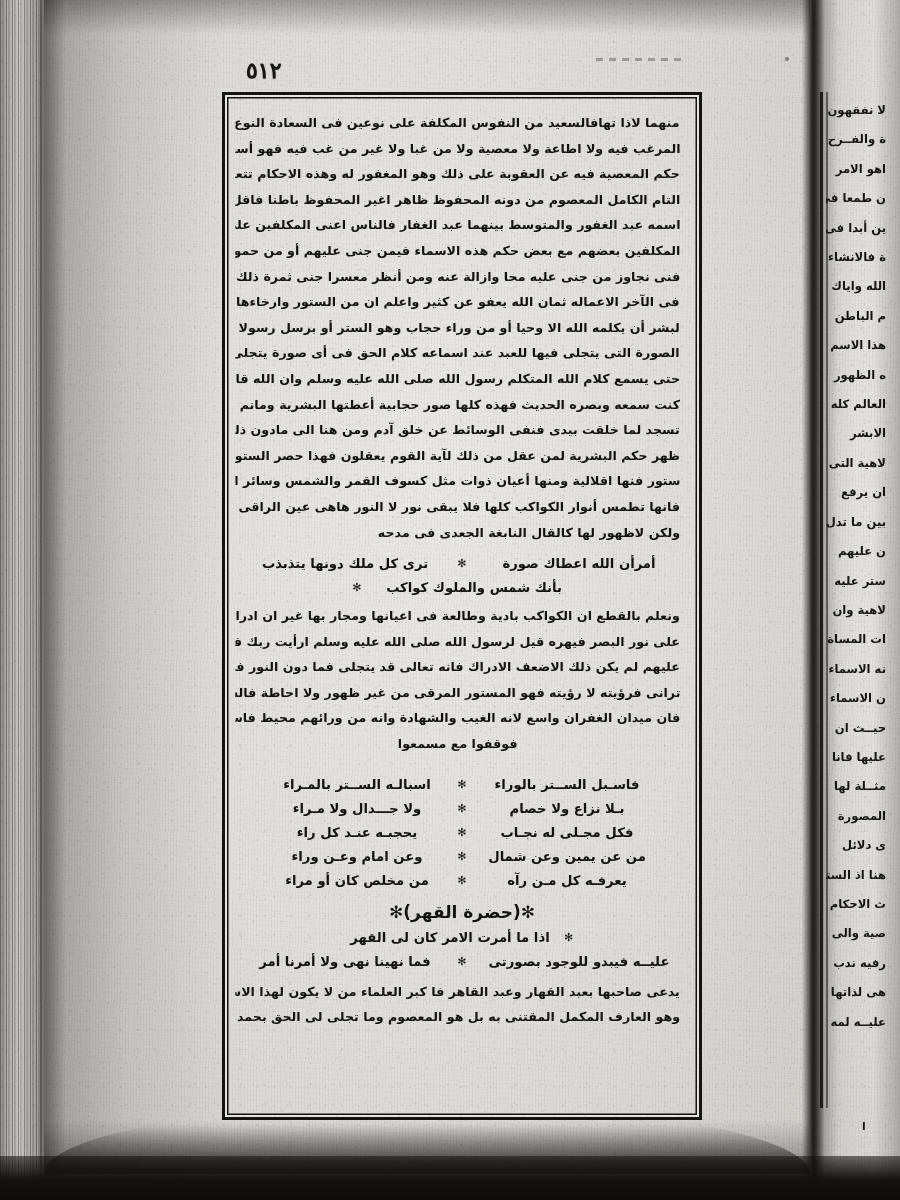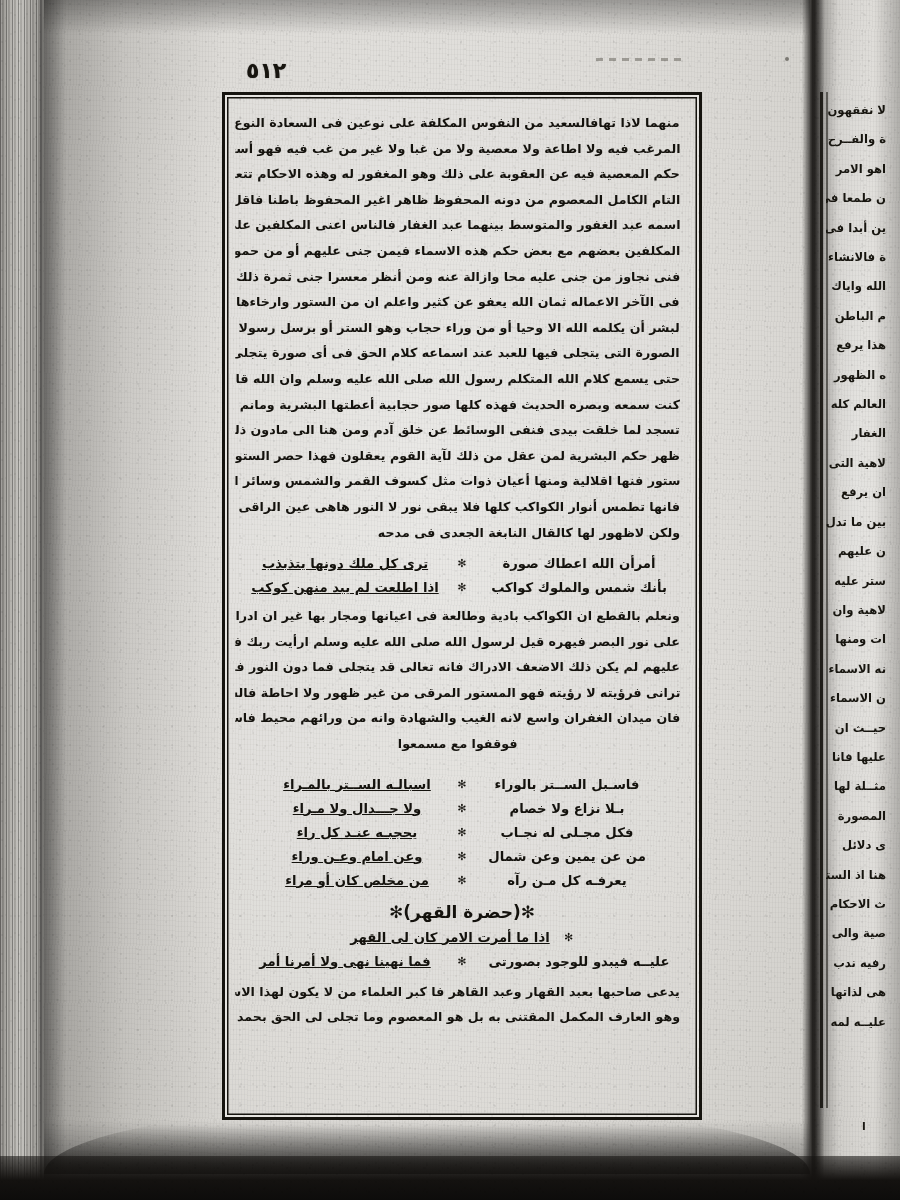--- a/index.html
+++ b/index.html
@@ -89,20 +89,21 @@
     box-sizing:border-box;
     overflow:hidden;
   }
 
   
   #page-number{
     position:absolute;left:246px;top:58px;
     font-size:22px;font-weight:700;color:#17150f;
     letter-spacing:1px;
     text-shadow:0 0 1px rgba(0,0,0,.6);
+    font-family:Liberation Serif, serif;
   }
   
   #top-smudge{
     position:absolute;left:596px;top:58px;width:86px;height:3px;
     background:repeating-linear-gradient(90deg,#6a675f 0 7px,rgba(0,0,0,0) 7px 13px);
     opacity:.55;
   }
   #top-dot{
     position:absolute;left:785px;top:57px;width:4px;height:4px;border-radius:50%;
     background:#55524b;opacity:.7;
@@ -131,21 +132,21 @@
   .verse-block{margin:7px 0 3px 0;}
   .verse-line{
     display:flex;justify-content:center;align-items:baseline;
     gap:14px;
     font-size:13.2px;line-height:23px;font-weight:600;
     letter-spacing:.2px;
     white-space:nowrap;
   }
   .hemistich{display:inline-block;}
   .hemistich.right{min-width:172px;text-align:center;}
-  .hemistich.left{min-width:172px;text-align:center;text-decoration:underline;}
+  .hemistich.left{min-width:172px;text-align:center;}
   .floret{
     display:inline-block;width:10px;text-align:center;
     font-size:11px;color:#14120d;transform:translateY(-1px);
   }
 
   
   .verse-wide .hemistich.right,.verse-wide .hemistich.left{min-width:196px;}
 
   
   .section-heading{
@@ -239,21 +240,20 @@
 
       <div class="verse-block verse-wide ar">
         <div class="verse-line">
           <span class="hemistich right">أمرأن الله اعطاك صورة</span>
           <span class="floret">✻</span>
           <span class="hemistich left">ترى كل ملك دونها يتذبذب</span>
         </div>
         <div class="verse-line">
           <span class="hemistich right">بأنك شمس والملوك كواكب</span>
           <span class="floret">✻</span>
-          <span class="hemistich left">اذا اطلعت لم يبد منهن كوكب</span>
         </div>
       </div>
 
       <div class="body-block ar">
         <div class="body-line">ونعلم بالقطع ان الكواكب بادية وطالعة فى اعيانها ومجار بها غير ان ادراك الراقى يقصر عنها لقوة نور الشمس نور</div>
         <div class="body-line">على نور البصر فيهره قيل لرسول الله صلى الله عليه وسلم ارأيت ربك فقال نورانى أراه فكيف أرى بريه فهو حجاب</div>
         <div class="body-line">عليهم لم يكن ذلك الاضعف الادراك فانه تعالى قد يتجلى فما دون النور فيرى كاورد أنغماشاء وهو القائل لن</div>
         <div class="body-line">ترانى فرؤيته لا رؤيته فهو المستور المرقى من غير ظهور ولا احاطة فالستر لابد منه وهذا القدر كاف من الايماء</div>
         <div class="body-line">فان ميدان الغفران واسع لانه الغيب والشهادة وانه من ورائهم محيط فاسبل الستر بالوراء على أعين السامعين</div>
         <div class="body-line" style="text-align:center;">فوقفوا مع مسمعوا</div>
@@ -313,31 +313,31 @@
   <div id="margin-rule2"></div>
   <div id="margin-col">
     <div class="margin-line">لا نفقهون</div>
     <div class="margin-line">ة والفــرح</div>
     <div class="margin-line">اهو الامر</div>
     <div class="margin-line">ن طمعا فى</div>
     <div class="margin-line">ين أبدا فى</div>
     <div class="margin-line">ة فالانشاء</div>
     <div class="margin-line">الله واياك</div>
     <div class="margin-line">م الباطن</div>
-    <div class="margin-line">هذا يرفع</div>
+    <div class="margin-line">هذا الاسم</div>
     <div class="margin-line">ه الظهور</div>
     <div class="margin-line">العالم كله</div>
-    <div class="margin-line">الغفار</div>
+    <div class="margin-line">الابشر</div>
     <div class="margin-line">لاهية التى</div>
     <div class="margin-line">ان يرفع</div>
     <div class="margin-line">بين ما تدل</div>
     <div class="margin-line">ن عليهم</div>
     <div class="margin-line">ستر عليه</div>
     <div class="margin-line">لاهية وان</div>
-    <div class="margin-line">ات ومنها</div>
+    <div class="margin-line">ات المساة</div>
     <div class="margin-line">نه الاسماء</div>
     <div class="margin-line">ن الاسماء</div>
     <div class="margin-line">حيــث ان</div>
     <div class="margin-line">عليها فانا</div>
     <div class="margin-line">مثــلة لها</div>
     <div class="margin-line">المصورة</div>
     <div class="margin-line">ى دلائل</div>
     <div class="margin-line">هنا اذ الستر</div>
     <div class="margin-line">ث الاحكام</div>
     <div class="margin-line">صية والى</div>

